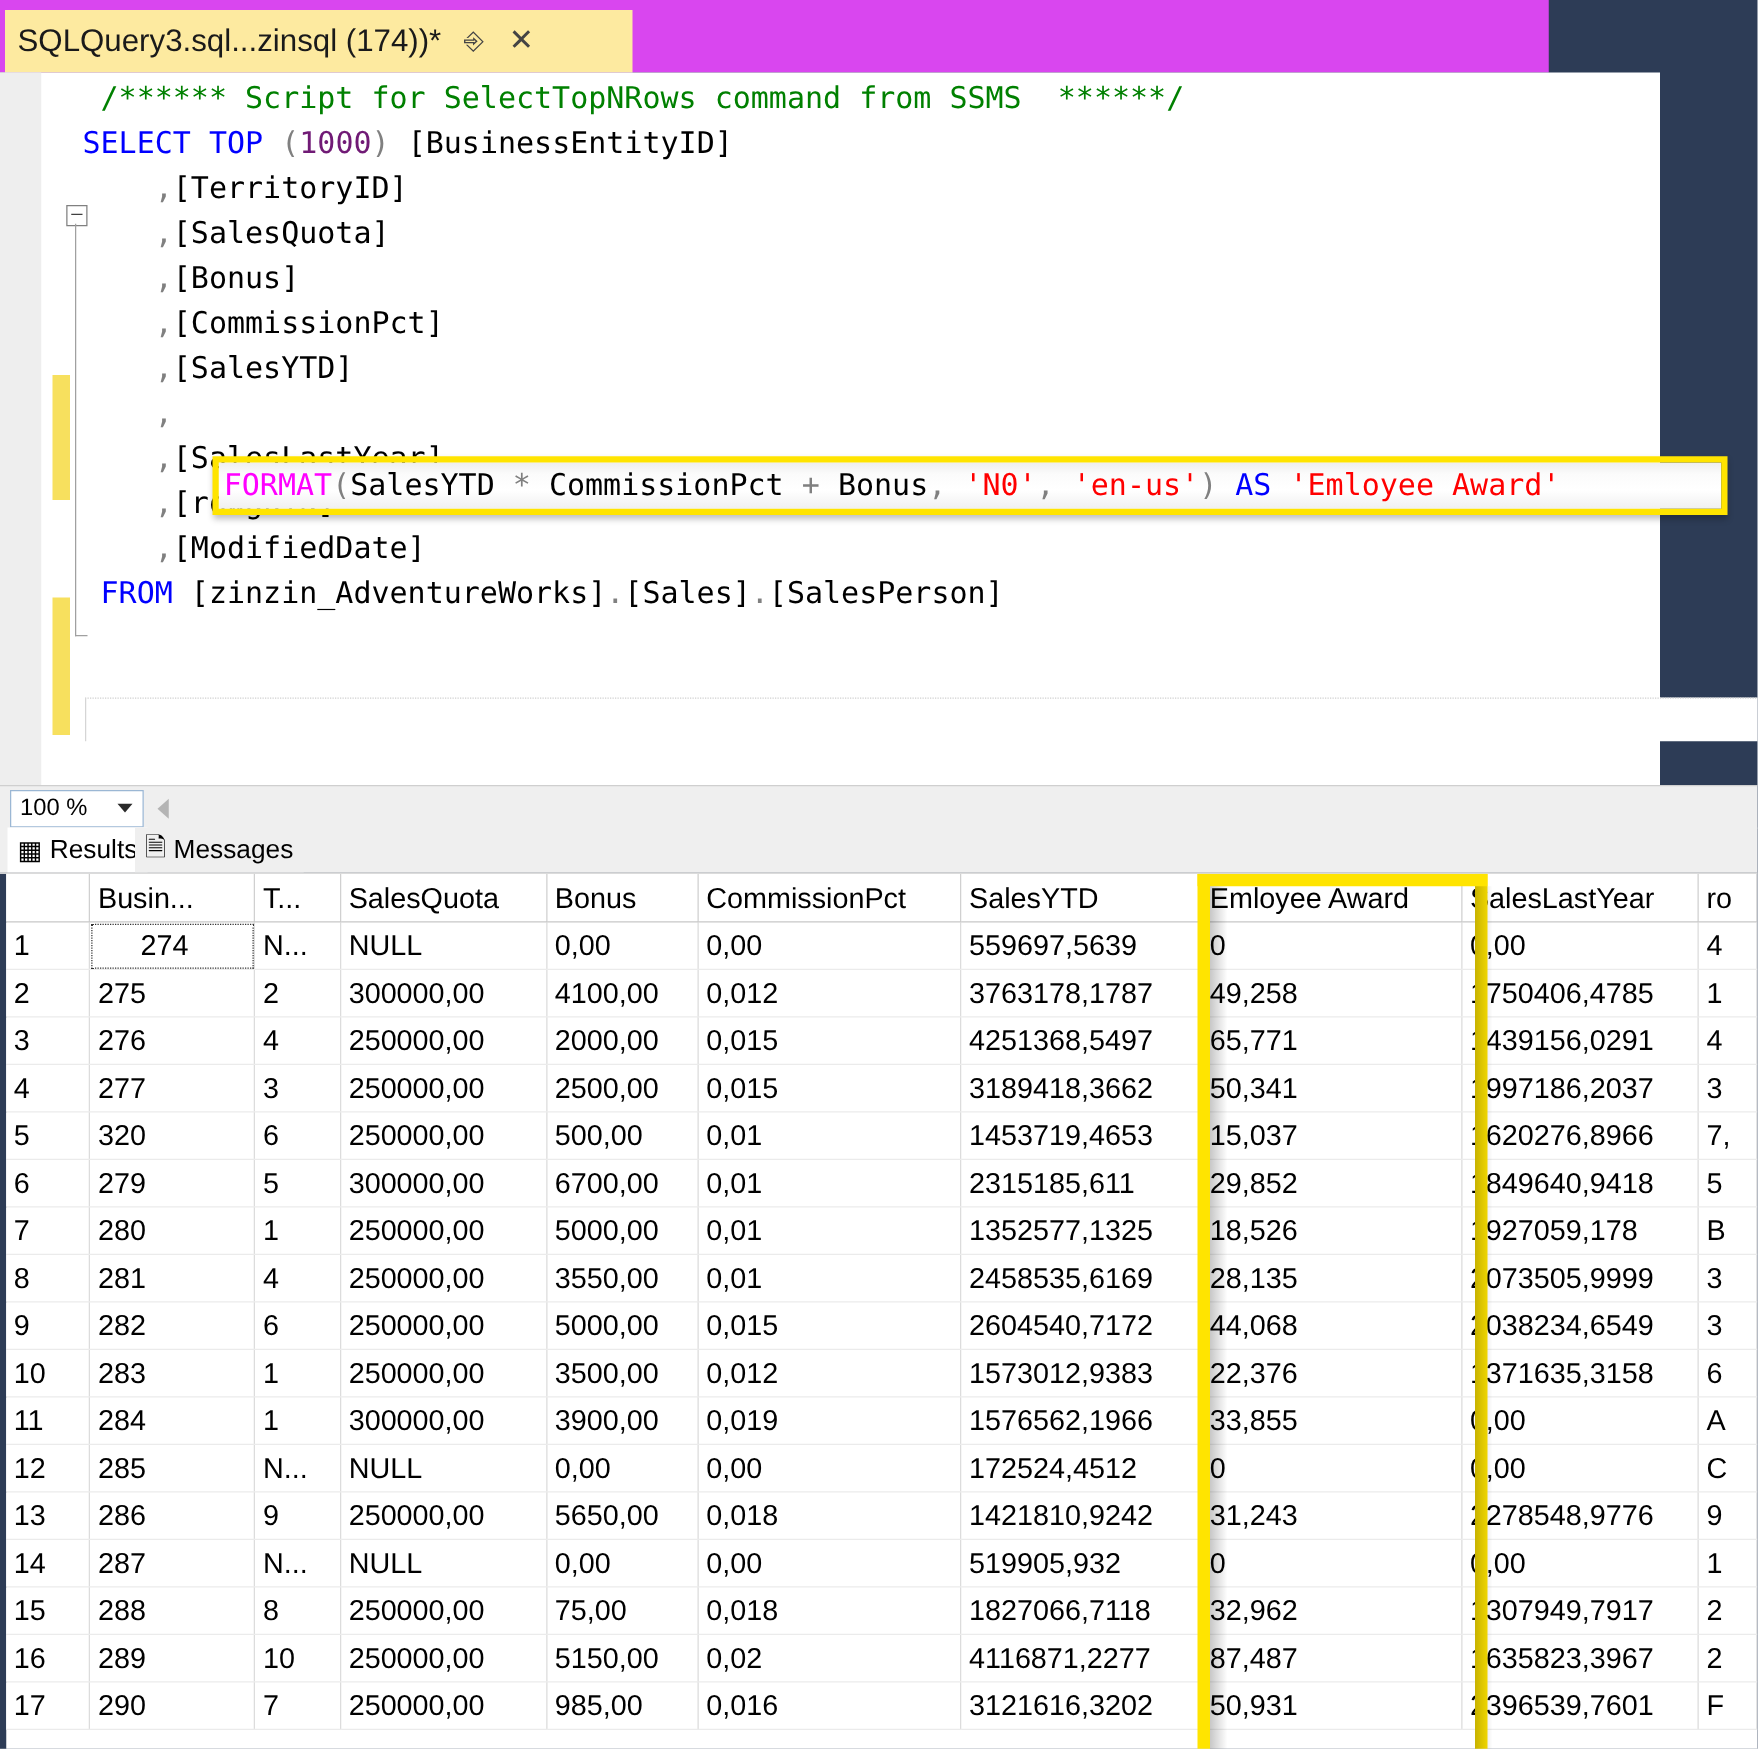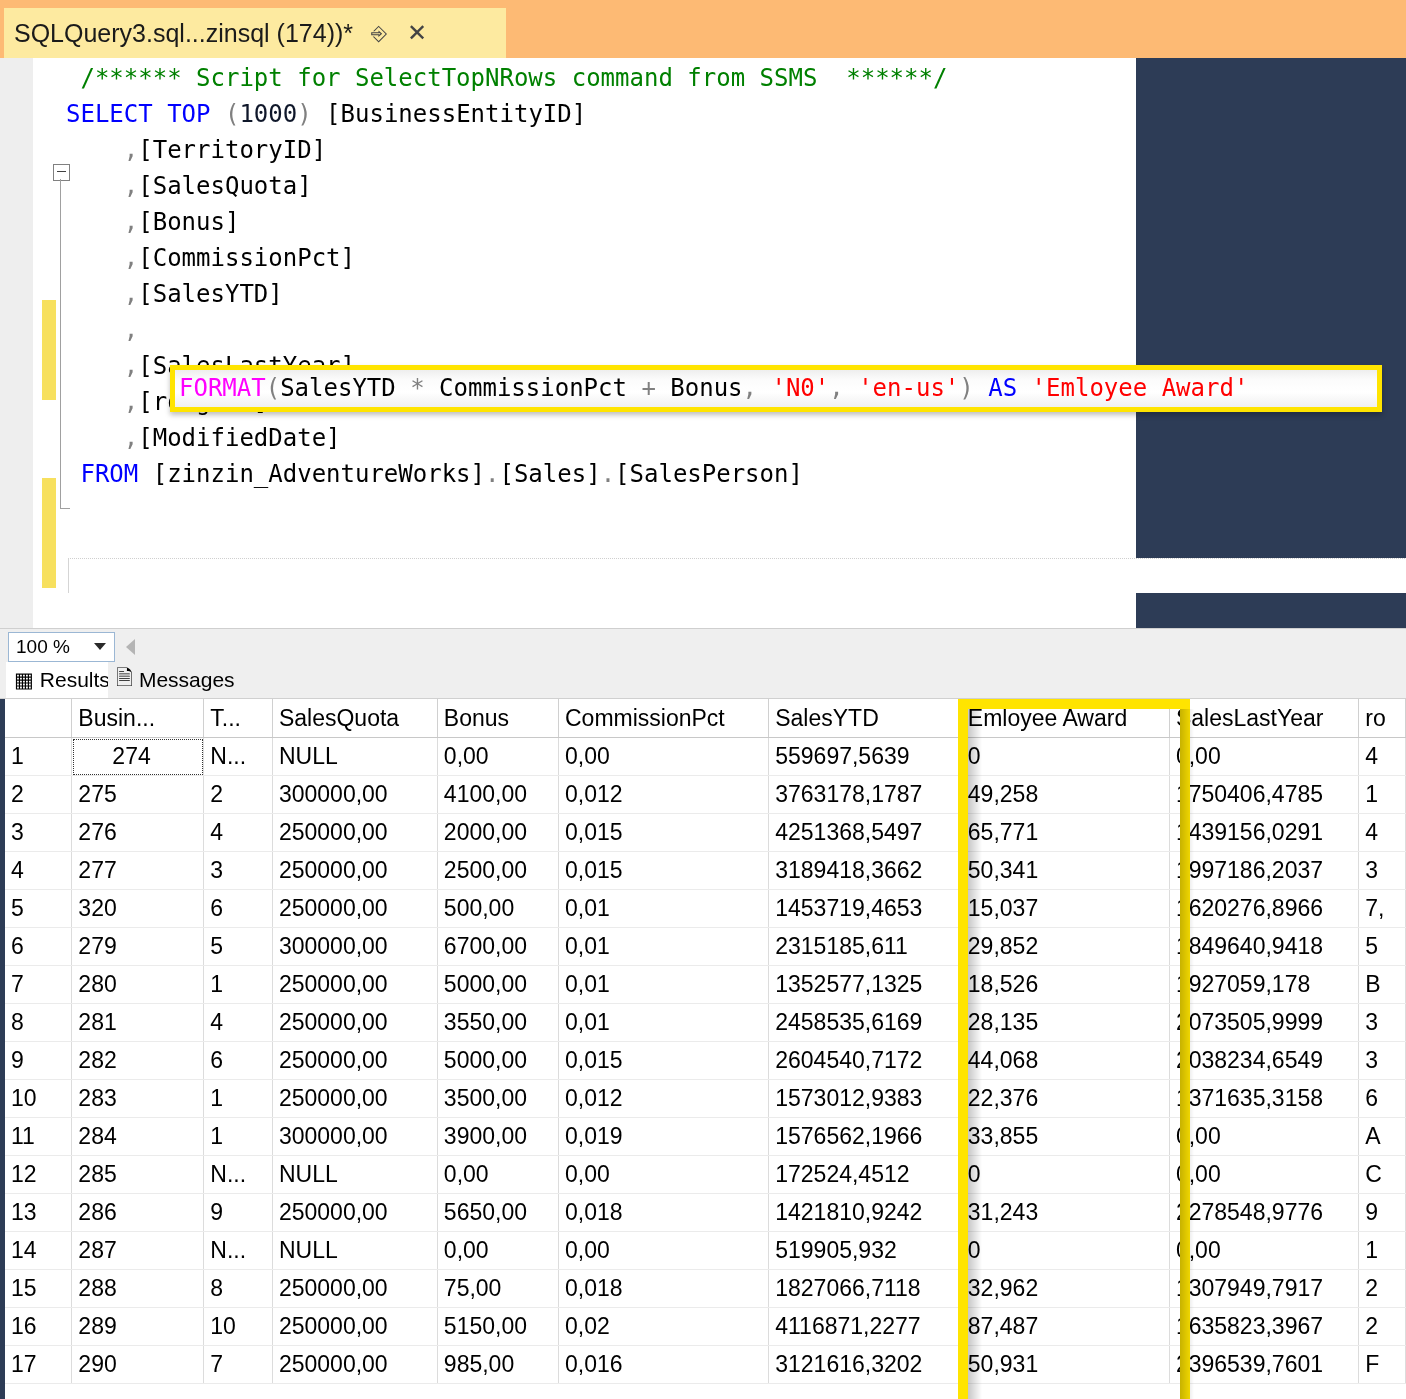--- a/index.html
+++ b/index.html
@@ -6,22 +6,22 @@
   body{
     width:1406px;height:1399px;
     background:#2d3c56;
     font-family:"Liberation Sans", sans-serif;
     overflow:hidden;
     position:relative;
   }
 
   
   #tabstrip{
-    position:absolute;left:0;top:0;width:1406px;height:58px;
-    background:#fdba74;
+    position:absolute;left:0;top:0;width:1239px;height:58px;
+    background:#d946ef;
   }
   #tab{
     position:absolute;left:4px;top:8px;width:502px;height:50px;
     background:#fdeaa0;
     display:flex;align-items:center;
     box-sizing:border-box;
     padding-left:10px;
   }
   #tab-title{
     font-size:25px;color:#1a1a1a;white-space:nowrap;
@@ -29,21 +29,21 @@
   }
   #tab-pin{
     margin-left:18px;font-size:20px;color:#444;line-height:1;
   }
   #tab-close{
     margin-left:20px;font-size:24px;color:#444;line-height:1;
   }
 
   
   #editor-wrap{
-    position:absolute;left:0;top:58px;width:1136px;height:570px;
+    position:absolute;left:0;top:58px;width:1328px;height:570px;
     background:#ffffff;
   }
   #editor-leftbar{
     position:absolute;left:0;top:0;width:33px;height:570px;
     background:#eeeeee;border-right:0px;
   }
   
   .chg{position:absolute;left:42px;width:14px;background:#f7e05e;}
   #chg1{top:242px;height:100px;}
   #chg2{top:420px;height:110px;}
@@ -55,21 +55,21 @@
     line-height:36px;
     color:#000;
     white-space:pre;
   }
   .ln{position:absolute;left:66px;height:36px;}
   .kw{color:#0000ff;}
   .cmt{color:#008000;}
   .str{color:#ff0000;}
   .fn{color:#ff00ff;}
   .punc{color:#808080;}
-  .num{color:#0f172a;}
+  .num{color:#701a75;}
 
   
   #collapse-box{
     position:absolute;left:53px;top:106px;width:15px;height:15px;
     border:1px solid #808080;background:#fff;
   }
   #collapse-box:before{
     content:"";position:absolute;left:3px;top:6px;width:9px;height:1px;background:#404040;
   }
   #outline-line{

